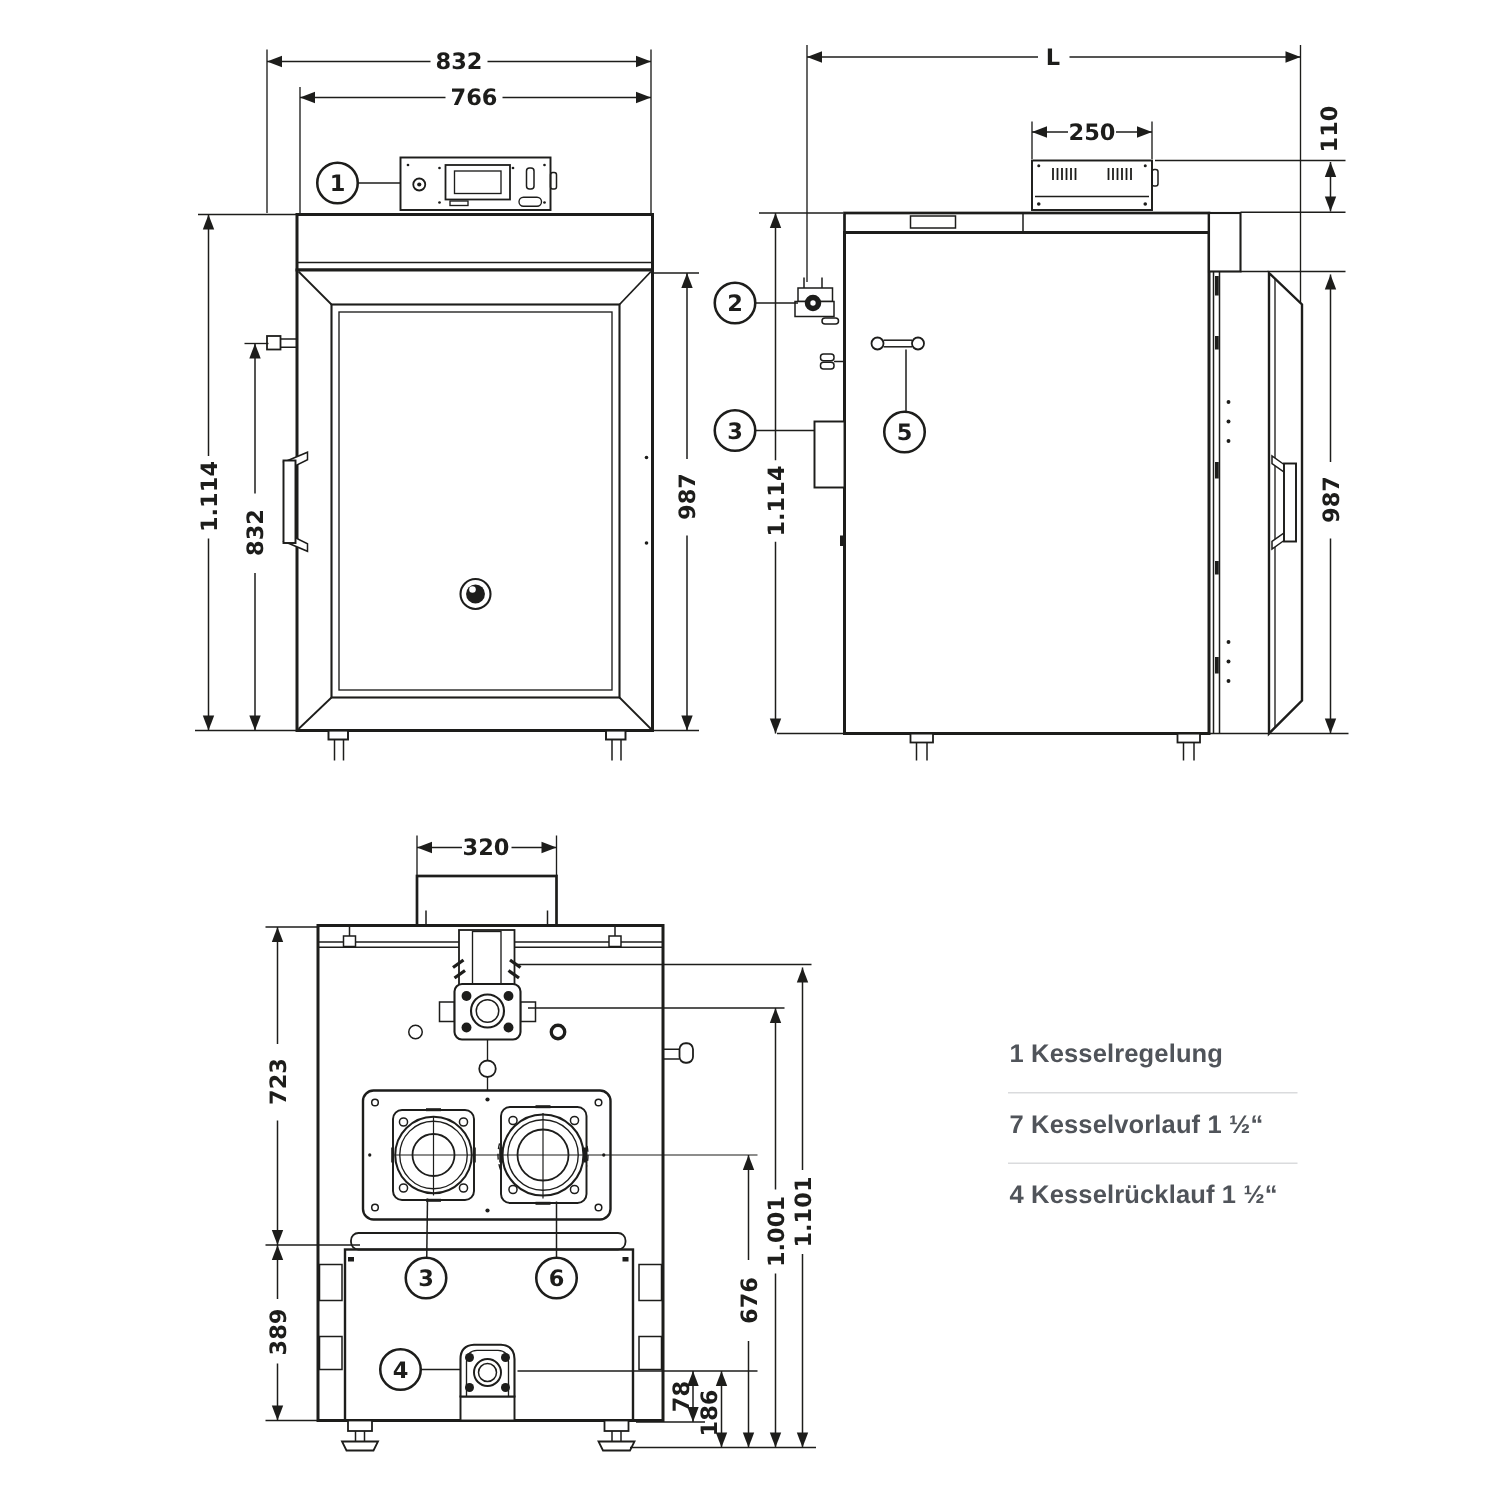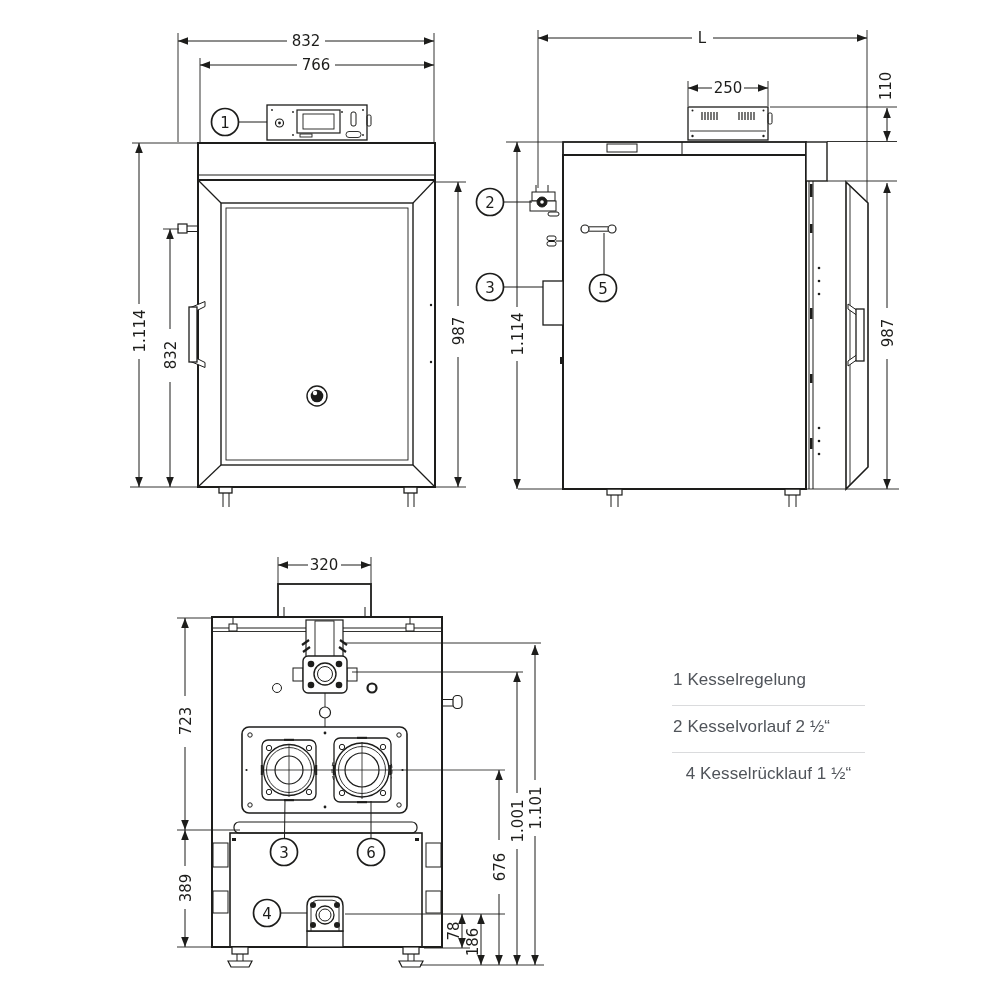--- a/index.html
+++ b/index.html
@@ -1,31 +1,31 @@
 <!DOCTYPE html>
 <html><head>
 <meta charset="utf-8">
 <style>
   html,body{margin:0;padding:0;background:#fff;}
   .canvas{position:relative;width:1000px;height:1000px;background:#fff;
-          font-family:"Liberation Sans",sans-serif;overflow:hidden;}
+          font-family:"Liberation Sans",sans-serif;overflow:hidden;font-weight:bold;}
   .canvas > svg{position:absolute;left:0;top:0;}
   .ln{fill:none;stroke:#1d1d1b;stroke-linecap:butt;}
   .w08{stroke-width:.8}.w09{stroke-width:.9}.w1{stroke-width:1}.w12{stroke-width:1.2}
   .w13{stroke-width:1.3}.w14{stroke-width:1.4}.w16{stroke-width:1.6}.w18{stroke-width:1.8}.w2{stroke-width:2}.w22{stroke-width:2.2}
   .fw{fill:#fff;}
   .fd{fill:#1d1d1b;stroke:none;}
   svg text{font-family:"DejaVu Sans","Liberation Sans",sans-serif;font-size:15px;fill:#1d1d1b;}
   .dim-label text{text-anchor:middle;}
   .dimbg{fill:#fff;stroke:none;}
   .balloon circle{fill:#fff;stroke:#1d1d1b;stroke-width:1.7;}
   .balloon text{text-anchor:middle;font-size:15px;}
-  .legend{position:absolute;left:672px;top:659px;width:193px;color:#50545a;font-size:17px;line-height:20px;}
+  .legend{position:absolute;left:672px;top:682px;width:193px;color:#50545a;font-size:17px;line-height:20px;}
   .legend-item{padding:11px 1px 15px 1px;border-bottom:1px solid #dadbdd;letter-spacing:.1px;}
-  .legend-item:last-child{border-bottom:none;text-align:center;}
+  .legend-item:last-child{border-bottom:none;}
 </style>
 </head>
 <body>
 
 <div class="canvas">
 
 <svg width="1000" height="1000" viewBox="0 0 1000 1000">
   <defs>
     <marker id="mA" markerUnits="userSpaceOnUse" markerWidth="12" markerHeight="10" viewBox="0 0 12 10" refX="11" refY="5" orient="auto">
       <path d="M1,1.2 L11,5 L1,8.8 Z" fill="#1d1d1b"></path>
@@ -498,17 +498,17 @@
     <g class="balloon">
       <line class="ln w1" x1="280.5" y1="913" x2="307" y2="913"></line>
       <circle cx="267" cy="913" r="13.5"></circle>
       <text x="267" y="918.5">4</text>
     </g>
   </g>
 </svg>
 
   <div class="legend">
     <div class="legend-item">1 Kesselregelung</div>
-    <div class="legend-item">2 Kesselvorlauf 2 ½“</div>
+    <div class="legend-item">7 Kesselvorlauf 1 ½“</div>
     <div class="legend-item">4 Kesselrücklauf 1 ½“</div>
   </div>
 
 </div>
 
 </body></html>

